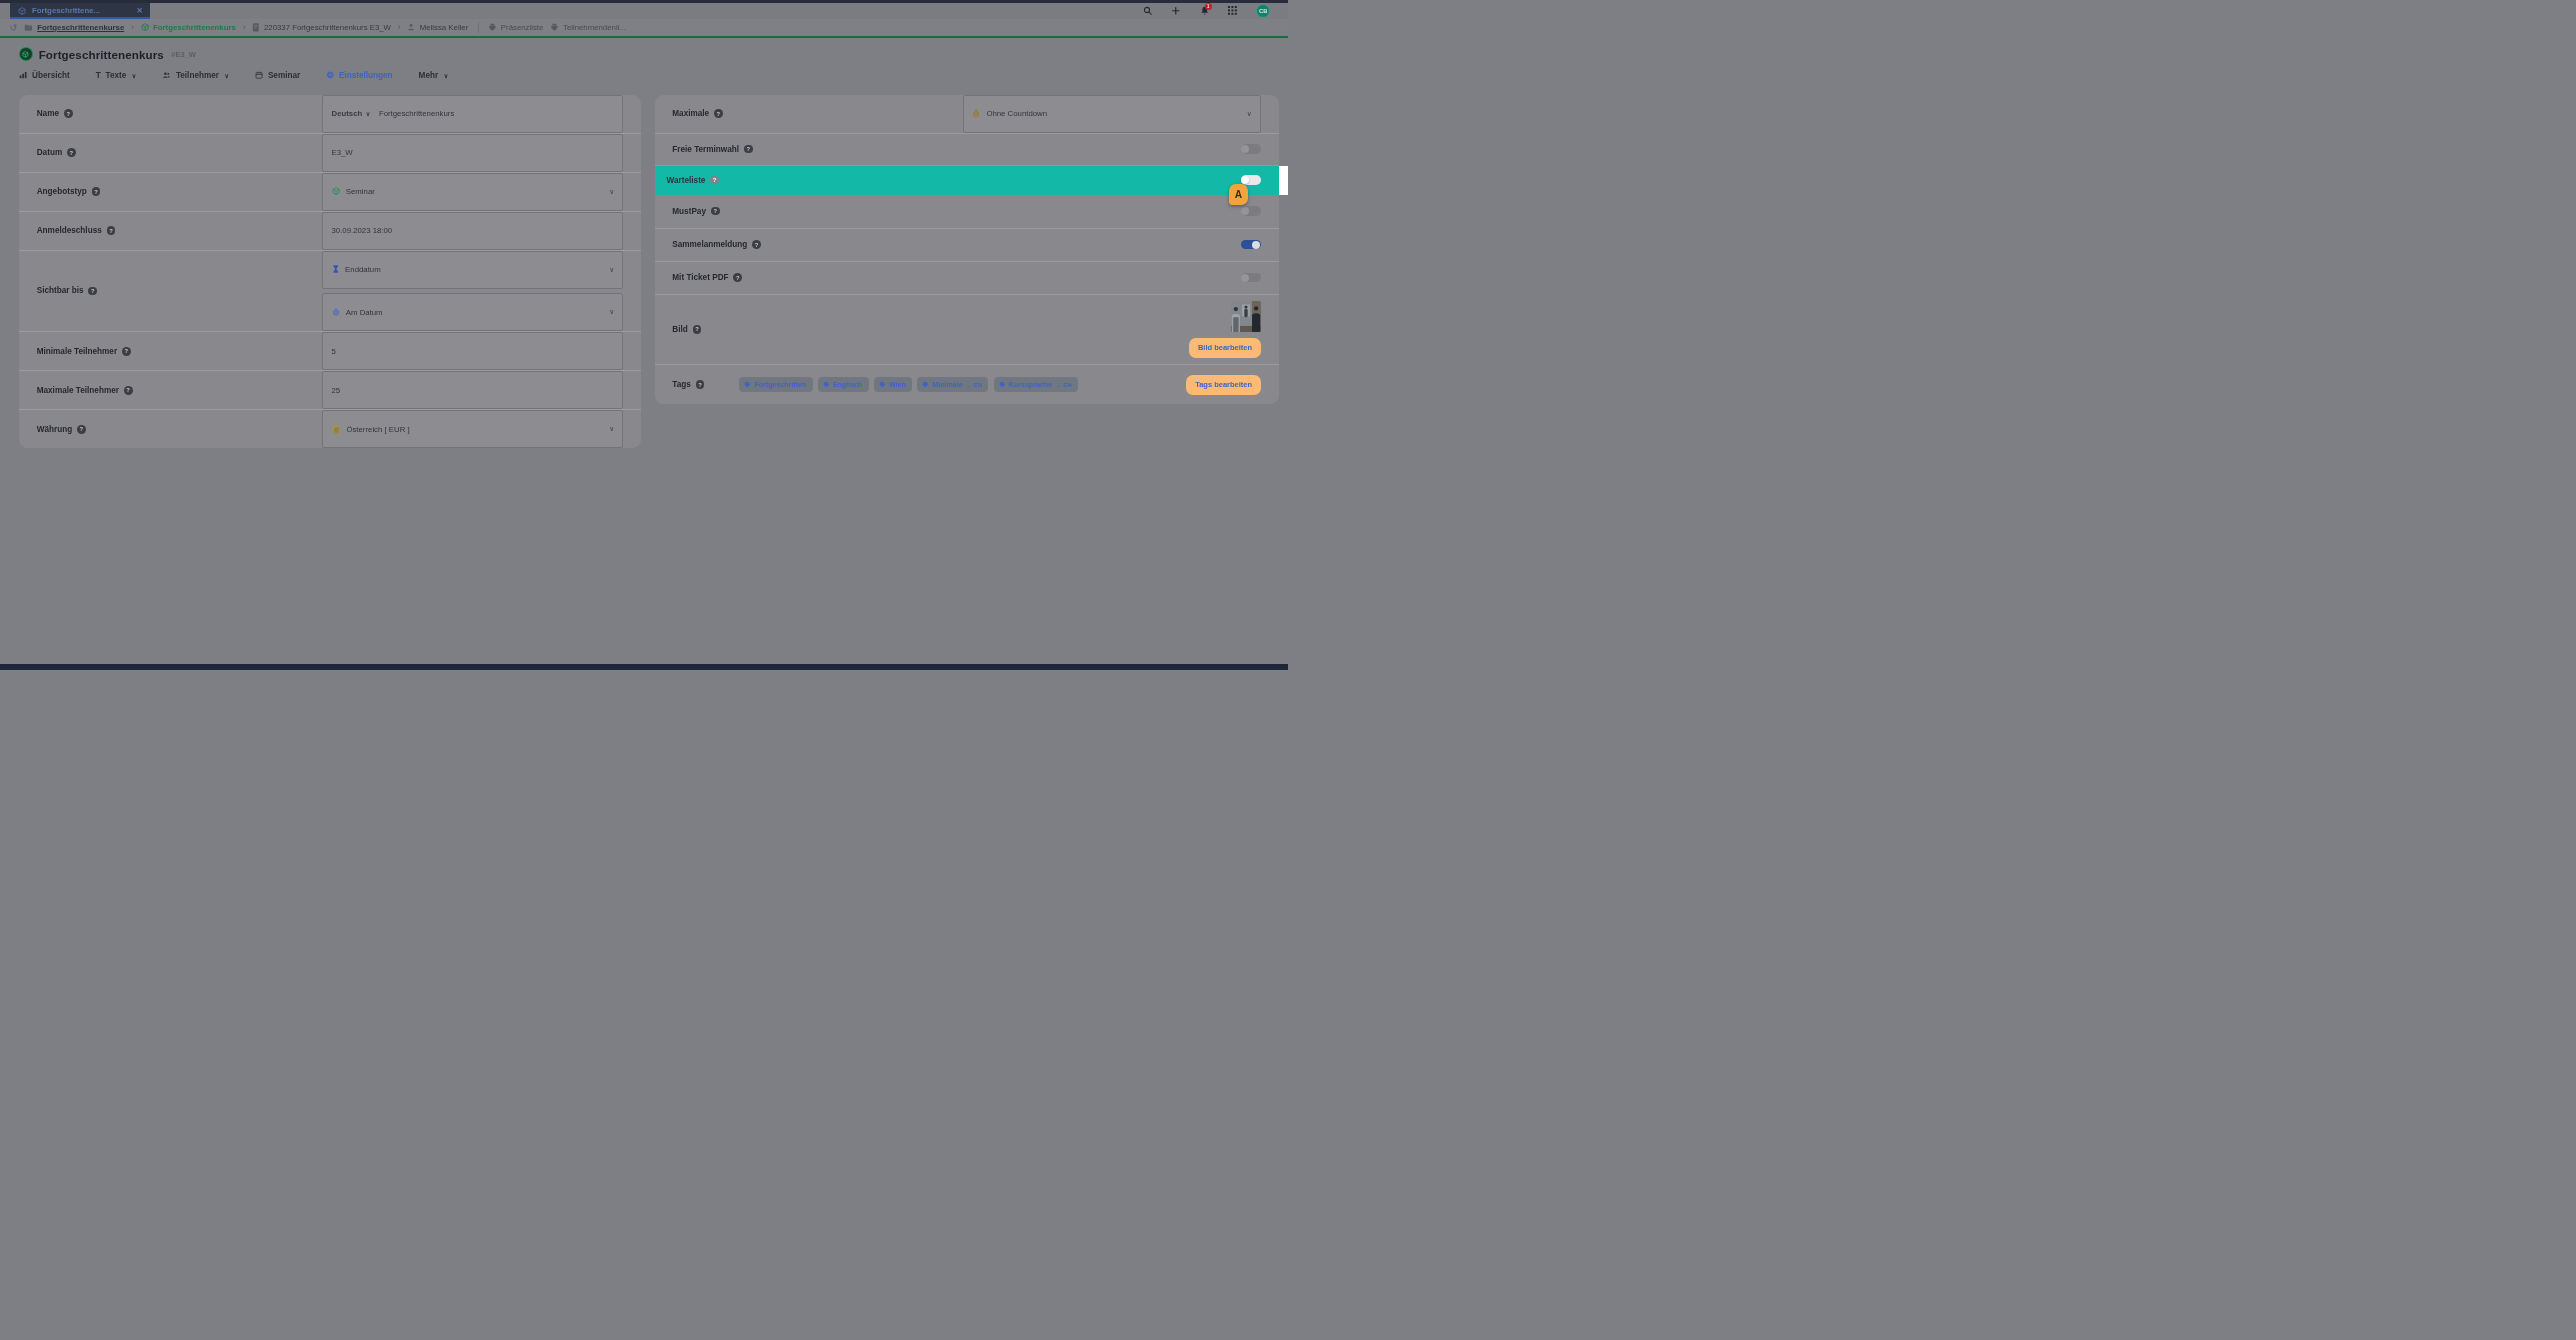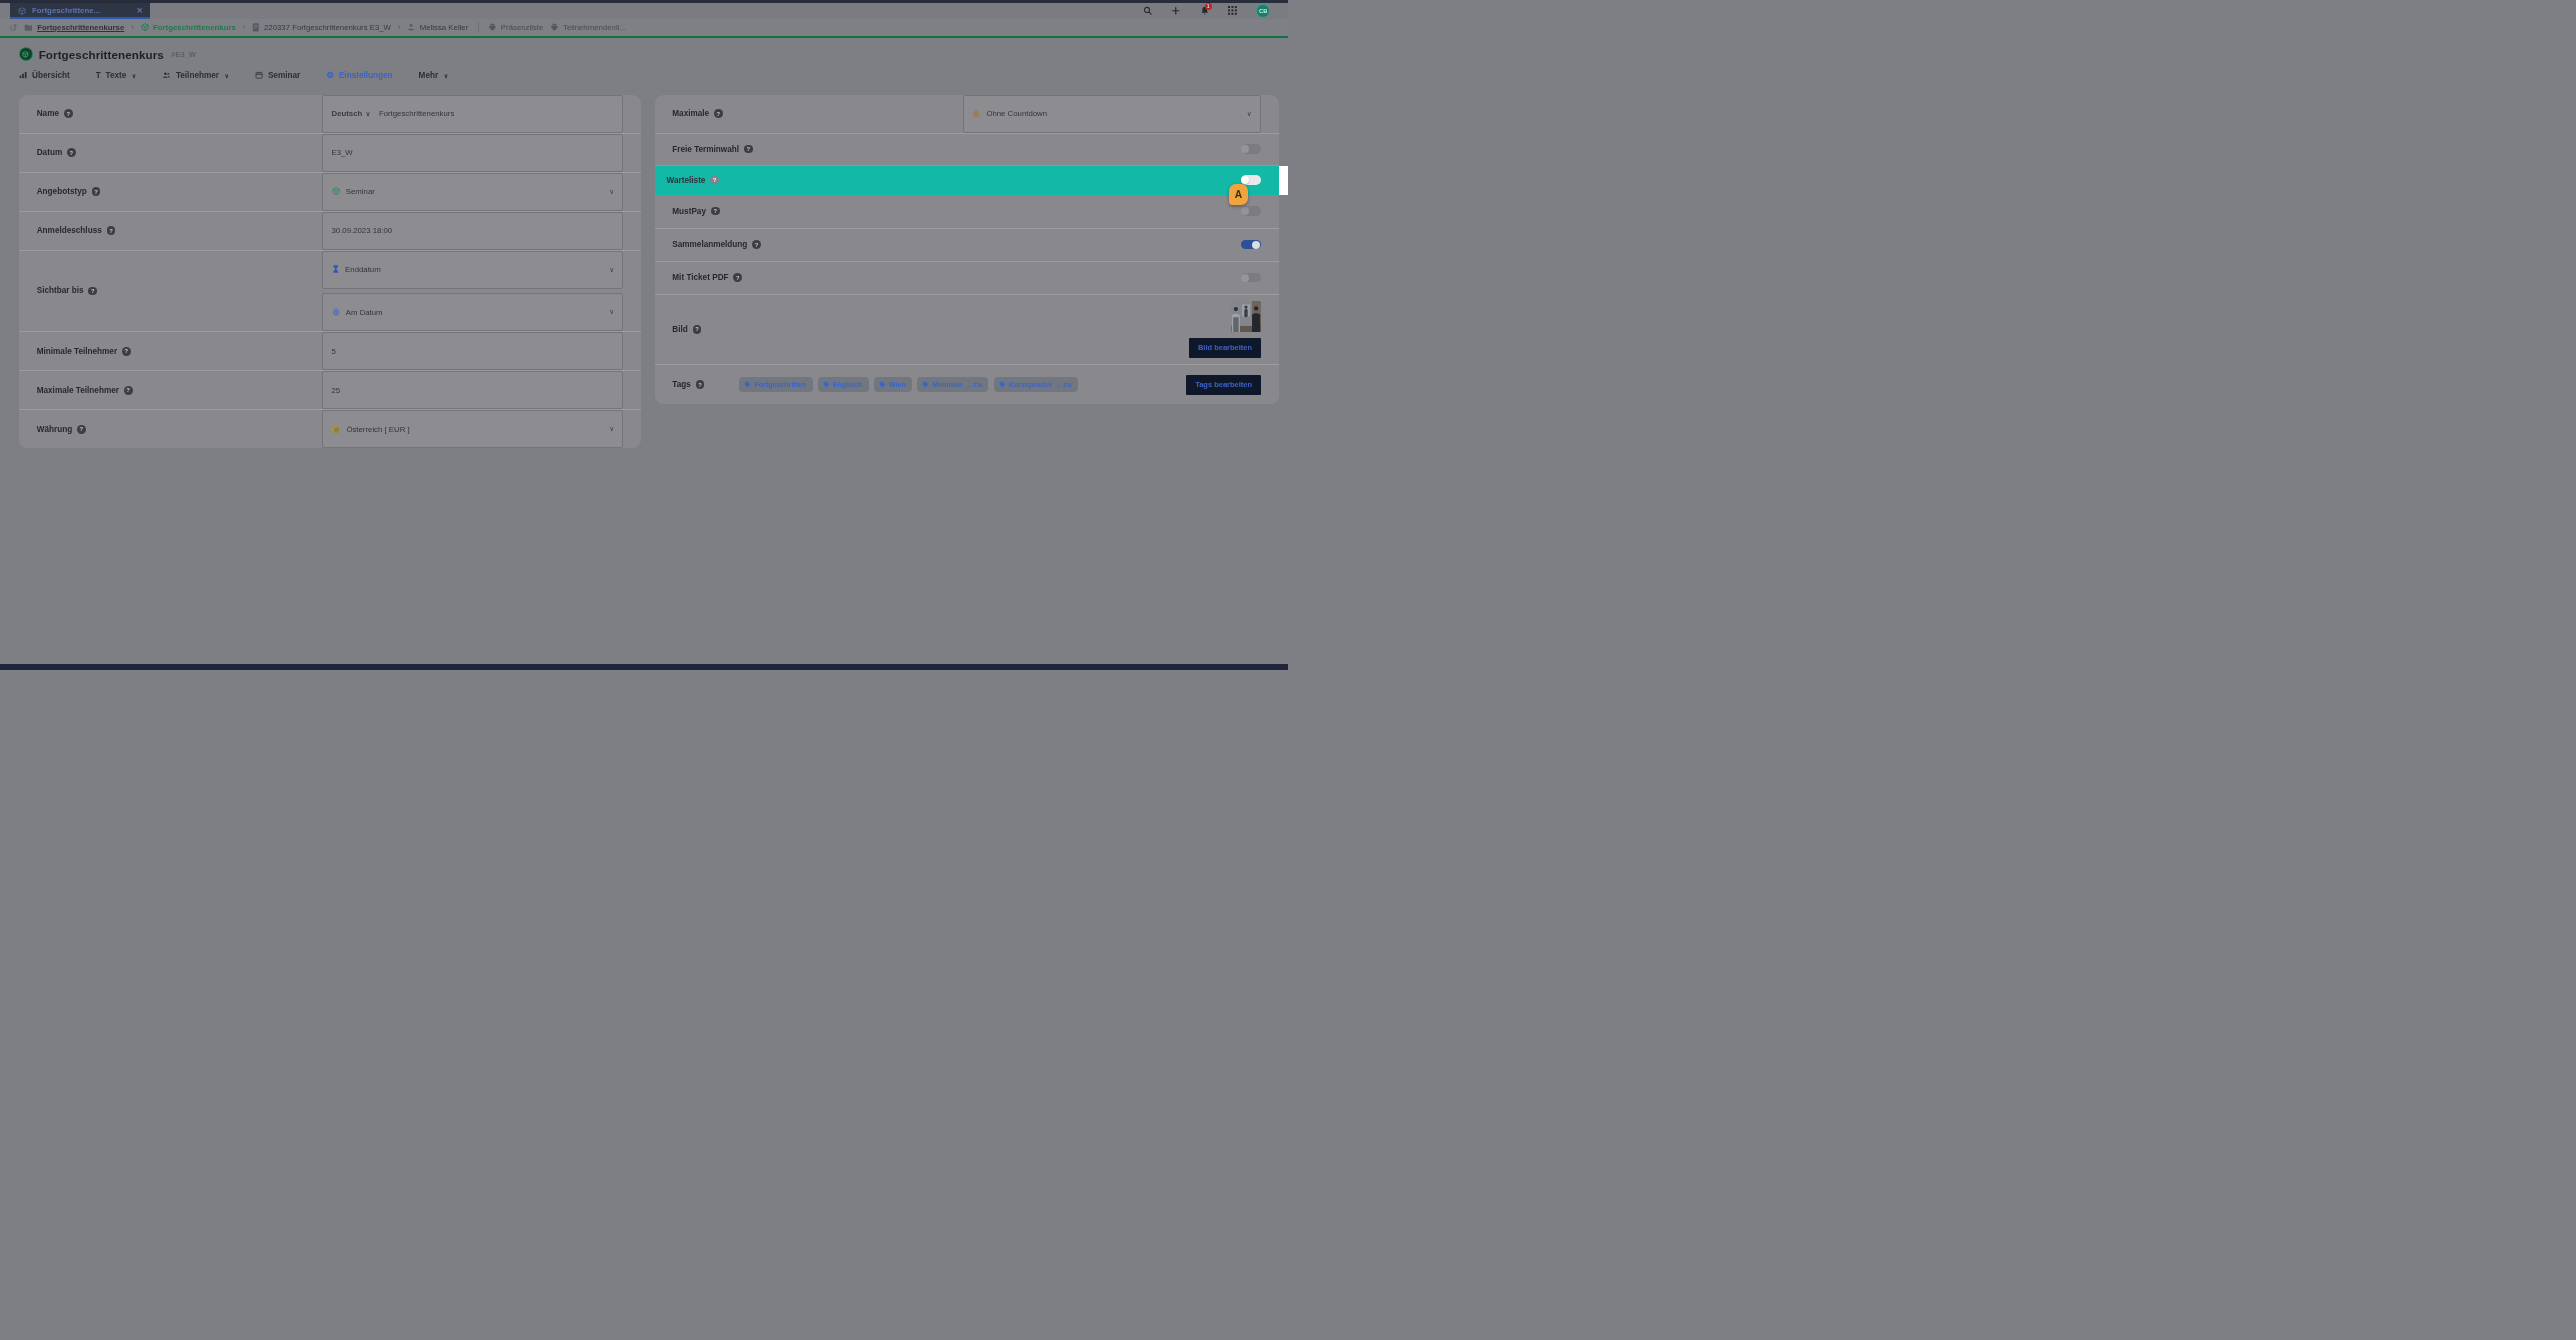--- a/index.html
+++ b/index.html
@@ -163,22 +163,22 @@
     background: #f1a43e; border-radius: 6.8px 6.8px 6.8px 3.4px;
     display: flex; align-items: center; justify-content: center;
     color: #3a2e13; font-size: 10.2px; font-weight: 700;
     box-shadow: 0 1.4px 3.4px rgba(0,0,0,.35); z-index: 30;
   }
 
   
   .ctrl-col { width: 298px; display: flex; flex-direction: column; align-items: flex-end; gap: 5.4px; padding: 6.8px 0; }
   .thumb { width: 30px; height: 31px; border-radius: 1.4px; overflow: hidden; }
   .btn-soft {
-    background: #0f172a; color: #3d63c6; font-size: 7.5px; font-weight: 600;
-    border: none; border-radius: 1px; padding: 5.4px 8.8px; cursor: pointer;
+    background: #fdba74; color: #3d63c6; font-size: 7.5px; font-weight: 600;
+    border: none; border-radius: 7px; padding: 5.4px 8.8px; cursor: pointer;
     font-family: "Liberation Sans", sans-serif; white-space: nowrap;
   }
   .chips { flex: 1; display: flex; align-items: center; gap: 5.4px; margin-left: 35px; flex-wrap: wrap; }
   .chip {
     background: #717781; color: #3d63c6; border-radius: 4.1px;
     display: flex; align-items: center; gap: 3.4px; padding: 3.4px 6.1px 3.4px 4.8px;
     font-size: 7.1px; font-weight: 600; cursor: pointer;
   }
   .chip .sfx { font-size: 5.8px; font-weight: 700; letter-spacing: 0.2px; }
   .chip .sfx:empty { display: none; }

